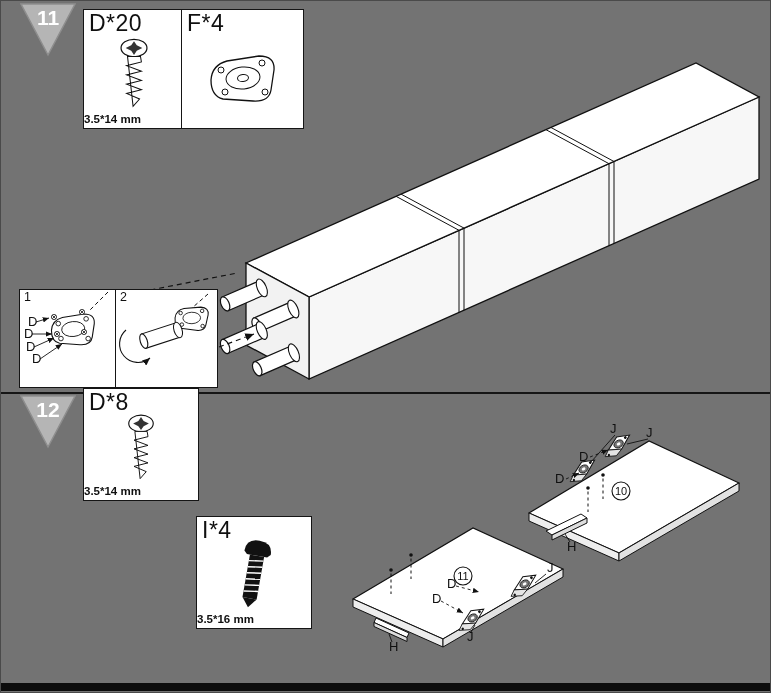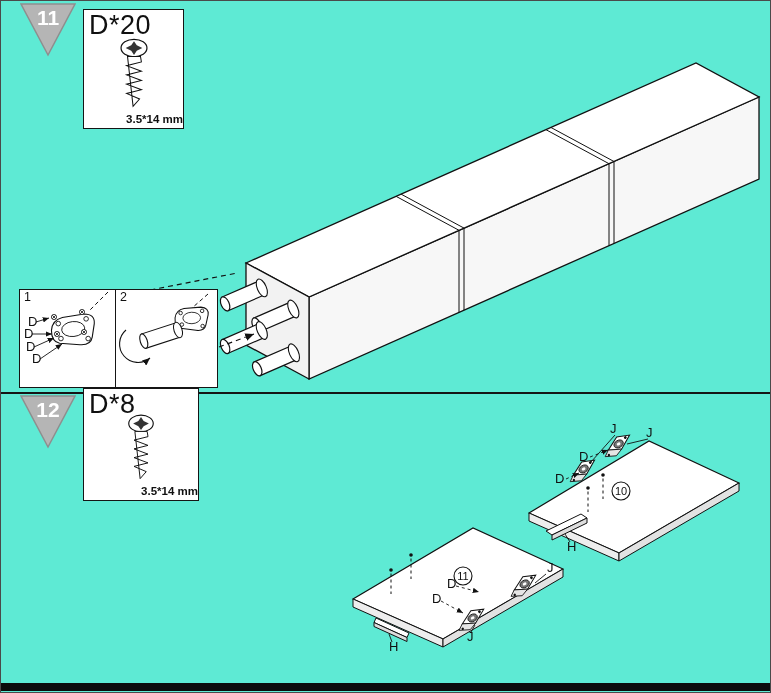--- a/index.html
+++ b/index.html
@@ -1,21 +1,21 @@
 <!DOCTYPE html>
 <html><head>
 <meta charset="utf-8">
 <style>
   html,body{margin:0;padding:0;}
   body{background:#dcdcdc;font-family:"Liberation Sans",sans-serif;}
-  .page{position:relative;width:771px;height:693px;background:#5eead4;border:1px solid #4a4a4a;box-sizing:border-box;overflow:hidden;}
+  .page{position:relative;width:771px;height:693px;background:#737373;border:1px solid #4a4a4a;box-sizing:border-box;overflow:hidden;}
   .abs{position:absolute;}
   .part-box{position:absolute;border:1.5px solid #151515;background:#fff;}
-  .part-label{position:absolute;top:0;left:5px;font-size:27px;color:#101010;letter-spacing:.5px;}
-  .part-size{position:absolute;bottom:3px;left:0;right:0;text-align:right;font-size:11.5px;font-weight:bold;color:#101010;}
+  .part-label{position:absolute;top:0;left:5px;font-size:23px;color:#101010;letter-spacing:.5px;}
+  .part-size{position:absolute;bottom:3px;left:0;right:0;text-align:left;font-size:11.5px;font-weight:bold;color:#101010;}
   .detail-box{position:absolute;border:1.5px solid #151515;background:#fff;}
   .detail-num{position:absolute;top:0;left:4px;font-size:12.5px;color:#101010;}
   .divider{position:absolute;left:0;top:391px;width:771px;height:2px;background:#151515;}
   .bottom-bar{position:absolute;left:0;top:682px;width:771px;height:8px;background:#0c0c0c;}
   svg{position:absolute;display:block;}
   svg text{font-family:"Liberation Sans",sans-serif;fill:#101010;}
   .dlabel{font-size:13px;}
   .badge-num{font-size:21px;font-weight:bold;fill:#ffffff;}
 </style>
 </head>
@@ -77,20 +77,32 @@
   <div class="part-box" style="left:82px;top:8px;width:99px;height:118px">
     <div class="part-label">D*20</div>
     <svg class="abs" style="left:25px;top:26px" width="50" height="76" viewBox="0 0 54 80">
       <ellipse cx="27" cy="12" rx="14" ry="9.5" fill="#fff" stroke="#111" stroke-width="1.3"></ellipse>
       <path d="M27,4.5 L30,9 L36,12 L30,15 L27,19.5 L24,15 L18,12 L24,9 Z" fill="#333"></path>
       <path d="M20,21 L34,21 L35,27 L19,31 L35,37 L19,41 L35,47 L19,51 L35,57 L19,61 L33,67 L26,75 Z" fill="#fff" stroke="#111" stroke-width="1.1"></path>
     </svg>
     <div class="part-size">3.5*14 mm</div>
   </div>
 
+  <div class="part-box" style="left:180px;top:8px;width:121px;height:118px">
+    <div class="part-label">F*4</div>
+    <svg class="abs" style="left:19px;top:40px" width="84" height="58" viewBox="0 0 80 58">
+      <path d="M8,30 Q9,15 24,11 L56,6 Q72,6 71,20 L68,40 Q66,52 50,51 L20,49 Q8,46 8,30 Z" fill="#fff" stroke="#111" stroke-width="1.3"></path>
+      <ellipse cx="40" cy="28" rx="17" ry="11" fill="none" stroke="#111" transform="rotate(-6 40 28)"></ellipse>
+      <ellipse cx="40" cy="28" rx="5.5" ry="3.5" fill="none" stroke="#111" transform="rotate(-6 40 28)"></ellipse>
+      <circle cx="18" cy="20" r="3" fill="none" stroke="#111"></circle>
+      <circle cx="59" cy="13" r="3" fill="none" stroke="#111"></circle>
+      <circle cx="62" cy="42" r="3" fill="none" stroke="#111"></circle>
+      <circle cx="22" cy="42" r="3" fill="none" stroke="#111"></circle>
+    </svg>
+  </div>
 
 
   <div class="detail-box" style="left:18px;top:288px;width:97px;height:97px">
     <div class="detail-num">1</div>
     <svg class="abs" style="left:0;top:0" width="94" height="94" viewBox="0 0 94 94">
       <defs>
         <marker id="a1" markerWidth="8" markerHeight="6" refX="7" refY="3" orient="auto">
           <path d="M0,0 L7,3 L0,6 Z" fill="#111"></path>
         </marker>
       </defs>
@@ -166,20 +178,37 @@
     <svg class="abs" style="left:33px;top:24px" width="48" height="70" viewBox="0 0 54 80">
       <ellipse cx="27" cy="12" rx="14" ry="9.5" fill="#fff" stroke="#111" stroke-width="1.3"></ellipse>
       <path d="M27,4.5 L30,9 L36,12 L30,15 L27,19.5 L24,15 L18,12 L24,9 Z" fill="#333"></path>
       <path d="M20,21 L34,21 L35,27 L19,31 L35,37 L19,41 L35,47 L19,51 L35,57 L19,61 L33,67 L26,75 Z" fill="#fff" stroke="#111" stroke-width="1.1"></path>
     </svg>
     <div class="part-size">3.5*14 mm</div>
   </div>
 
 
 
+  <div class="part-box" style="left:195px;top:515px;width:114px;height:111px">
+    <div class="part-label">I*4</div>
+    <svg class="abs" style="left:33px;top:17px" width="48" height="78" viewBox="0 0 46 76">
+      <g transform="rotate(10 23 38)">
+        <path d="M10,18 Q10,6 23,6 Q36,6 36,18 L33,21 L13,21 Z" fill="#111"></path>
+        <rect x="16" y="21" width="14" height="42" fill="#111"></rect>
+        <line x1="16" y1="27" x2="30" y2="25" stroke="#fff" stroke-width="1.4"></line>
+        <line x1="16" y1="33" x2="30" y2="31" stroke="#fff" stroke-width="1.4"></line>
+        <line x1="16" y1="39" x2="30" y2="37" stroke="#fff" stroke-width="1.4"></line>
+        <line x1="16" y1="45" x2="30" y2="43" stroke="#fff" stroke-width="1.4"></line>
+        <line x1="16" y1="51" x2="30" y2="49" stroke="#fff" stroke-width="1.4"></line>
+        <line x1="16" y1="57" x2="30" y2="55" stroke="#fff" stroke-width="1.4"></line>
+        <path d="M16,63 L30,63 L23,72 Z" fill="#111"></path>
+      </g>
+    </svg>
+    <div class="part-size">3.5*16 mm</div>
+  </div>
 
   <svg class="abs" style="left:328px;top:403px" width="443" height="272" viewBox="0 0 443 272">
     <defs>
       <marker id="a4" markerWidth="8" markerHeight="6" refX="7" refY="3" orient="auto">
         <path d="M0,0 L7,3 L0,6 Z" fill="#111"></path>
       </marker>
       <g id="hg">
         <path d="M-13,-3 L1,-10 L13,-5 L-1,3 Z" fill="#fff" stroke="#111" stroke-width="1"></path>
         <ellipse cx="-1" cy="-3" rx="5" ry="3.6" fill="#777" stroke="#111" stroke-width="0.8"></ellipse>
         <ellipse cx="-1" cy="-3" rx="2" ry="1.4" fill="#fff"></ellipse>

